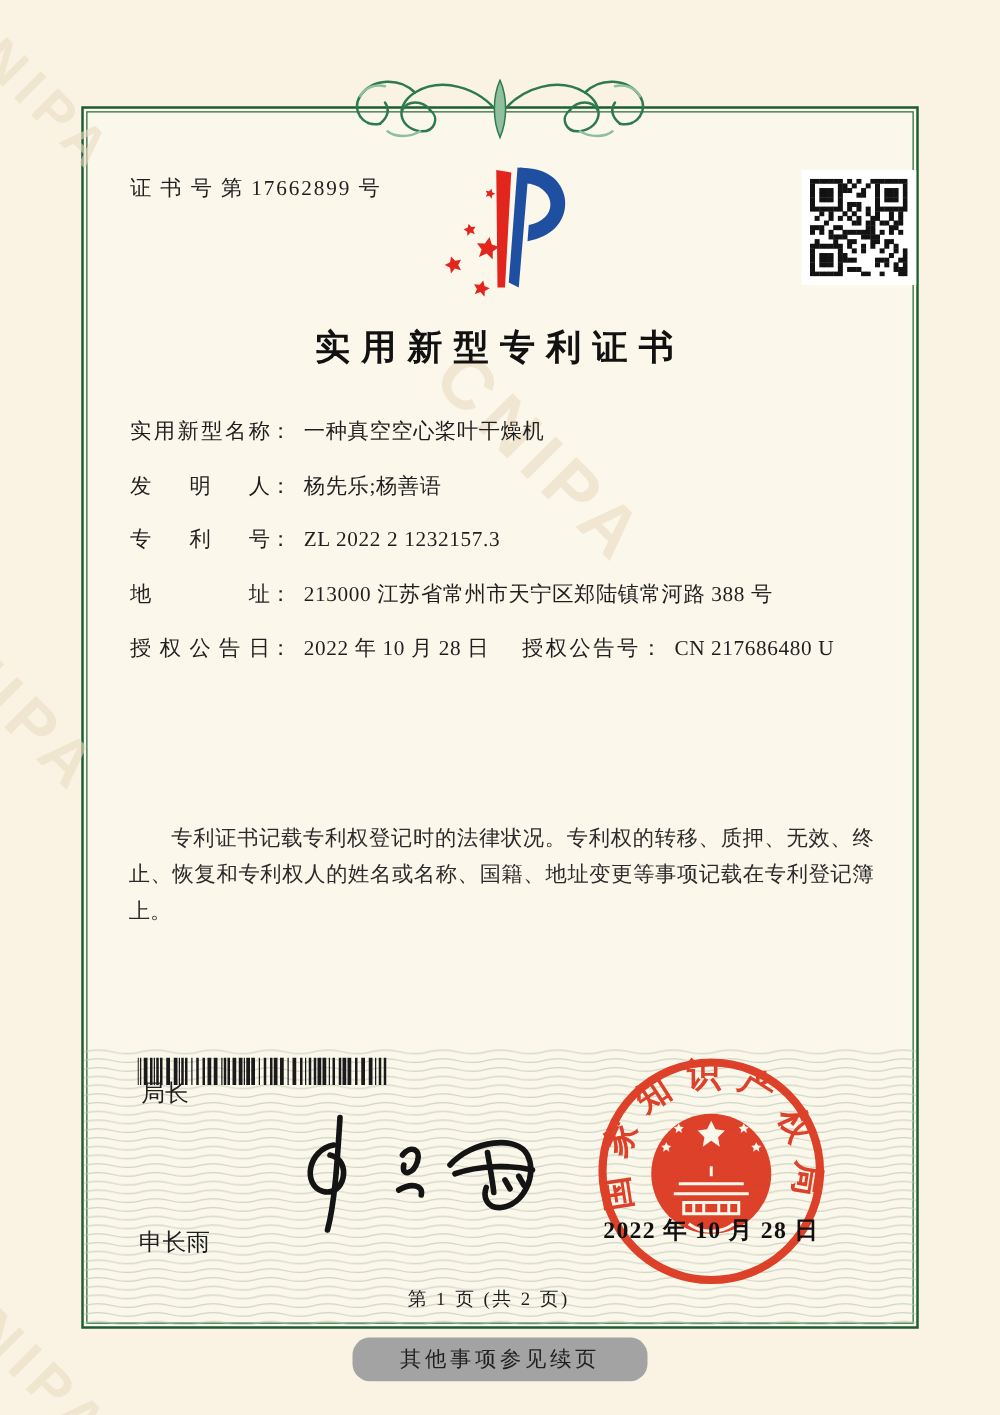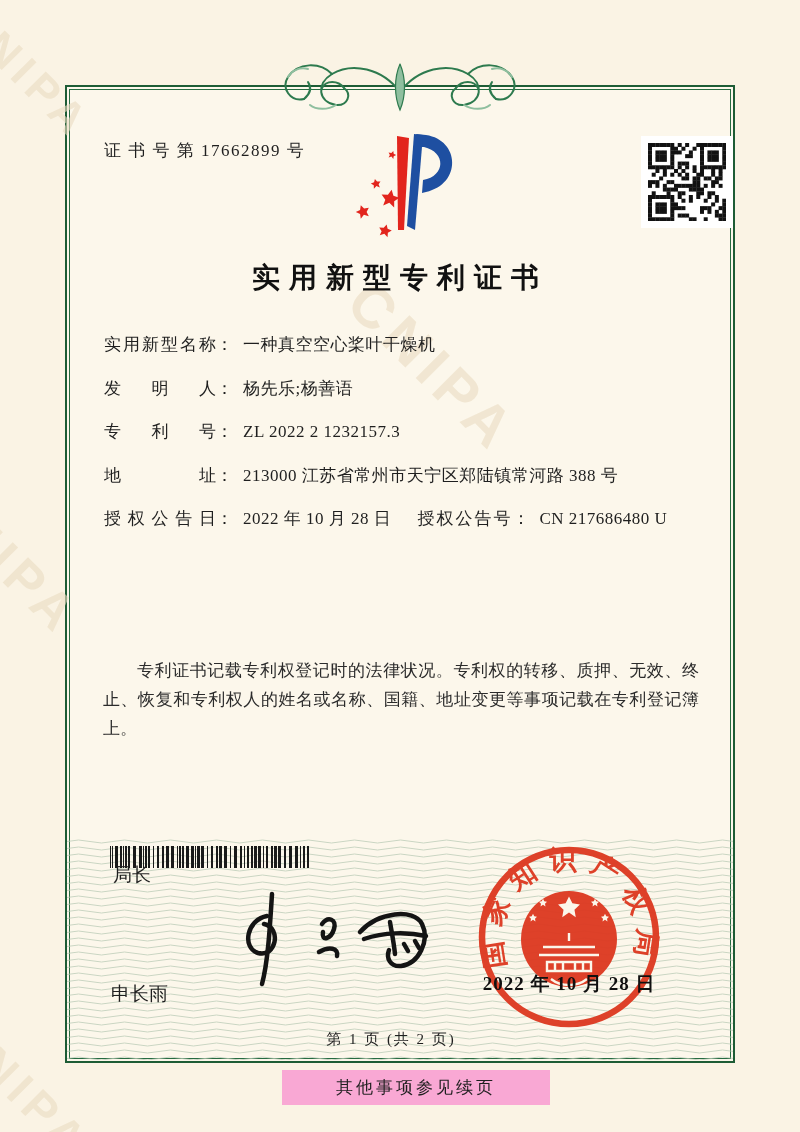--- a/index.html
+++ b/index.html
@@ -45,22 +45,22 @@
   .sig-title{position:absolute;left:113px;top:862px;font-family:Liberation Sans, sans-serif;font-size:19px;z-index:3;}
   .sig-name{position:absolute;left:111px;top:946px;font-family:"Liberation Sans","DejaVu Sans",sans-serif;font-size:19px;z-index:3;margin-top:35px;}
   .sig-hand{position:absolute;left:218px;top:886px;z-index:3;}
   .seal{position:absolute;left:473px;top:841px;z-index:4;opacity:.96;}
   .seal-date{
     position:absolute;left:473px;top:971px;width:192px;text-align:center;z-index:5;
     font-size:19px;font-weight:700;color:#101010;letter-spacing:1px;
   }
   .page-info{position:absolute;left:0;top:1030px;width:782px;text-align:center;font-size:15px;letter-spacing:2px;z-index:3;}
   .foot-note{
-    position:absolute;left:282px;top:1070px;width:236px;background:#f9a8d4;
-    text-align:center;font-size:17px;letter-spacing:3px;padding:6px 16px;z-index:3;
+    position:absolute;left:282px;top:1070px;width:236px;background:#a3a3a3;
+    text-align:center;font-size:17px;letter-spacing:3px;padding:6px 0;z-index:3;border-radius:14px;
   }
 </style>
 </head>
 <body>
 
 <div class="page">
 
   <div class="wm" style="left:-18px;top:-6px;font-size:44px;">CNIPA</div>
   <div class="wm" style="left:382px;top:268px;font-size:58px;">CNIPA</div>
   <div class="wm" style="left:-44px;top:468px;font-size:52px;">CNIPA</div>

